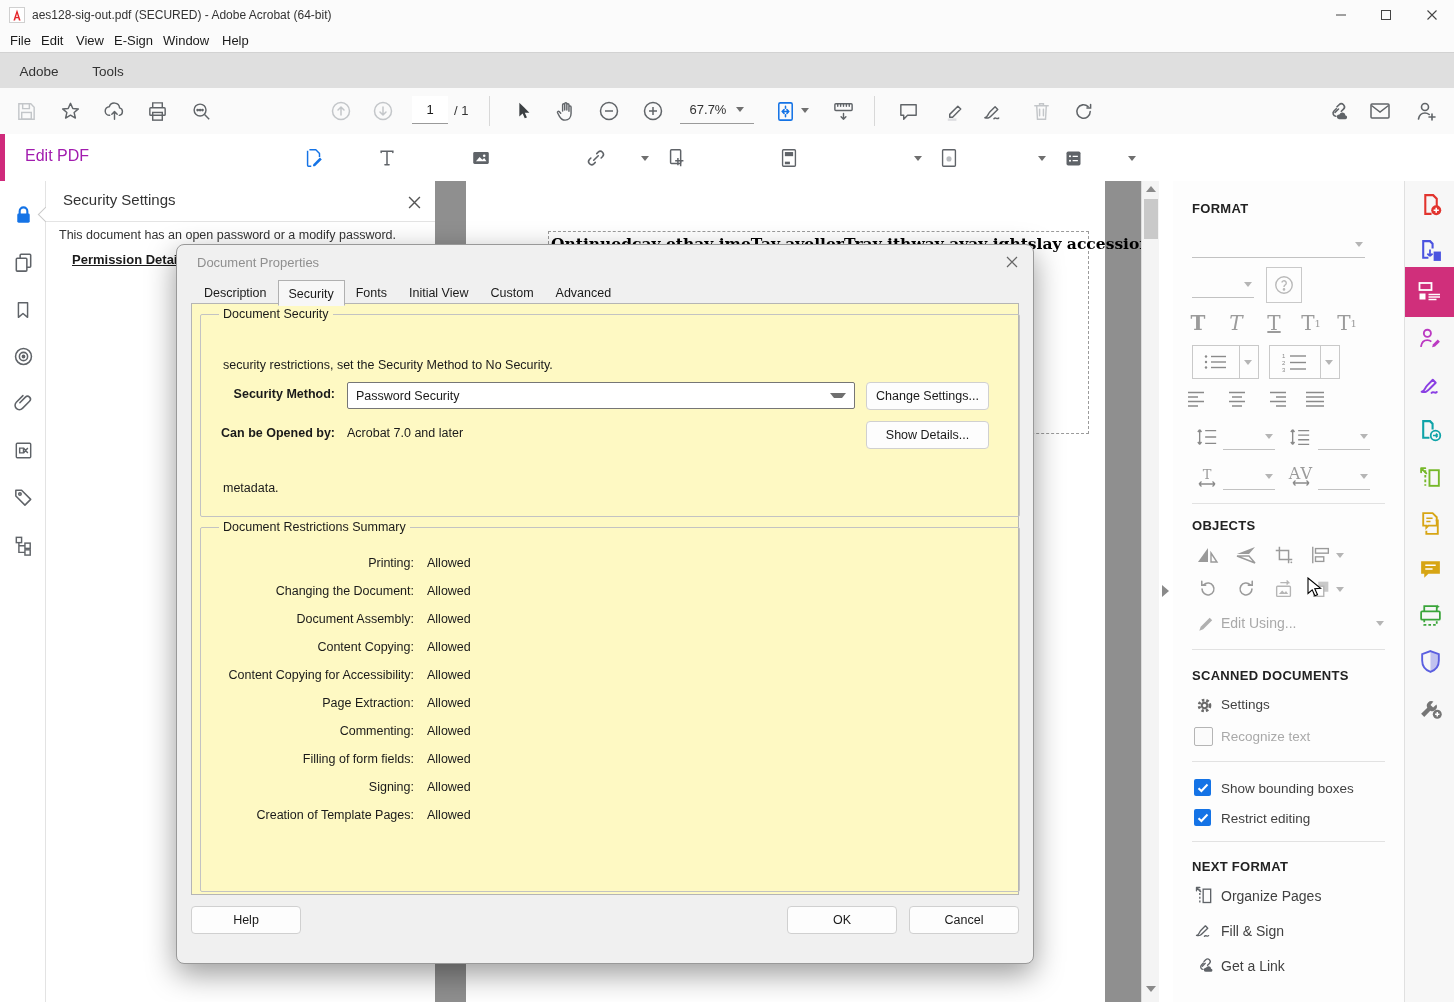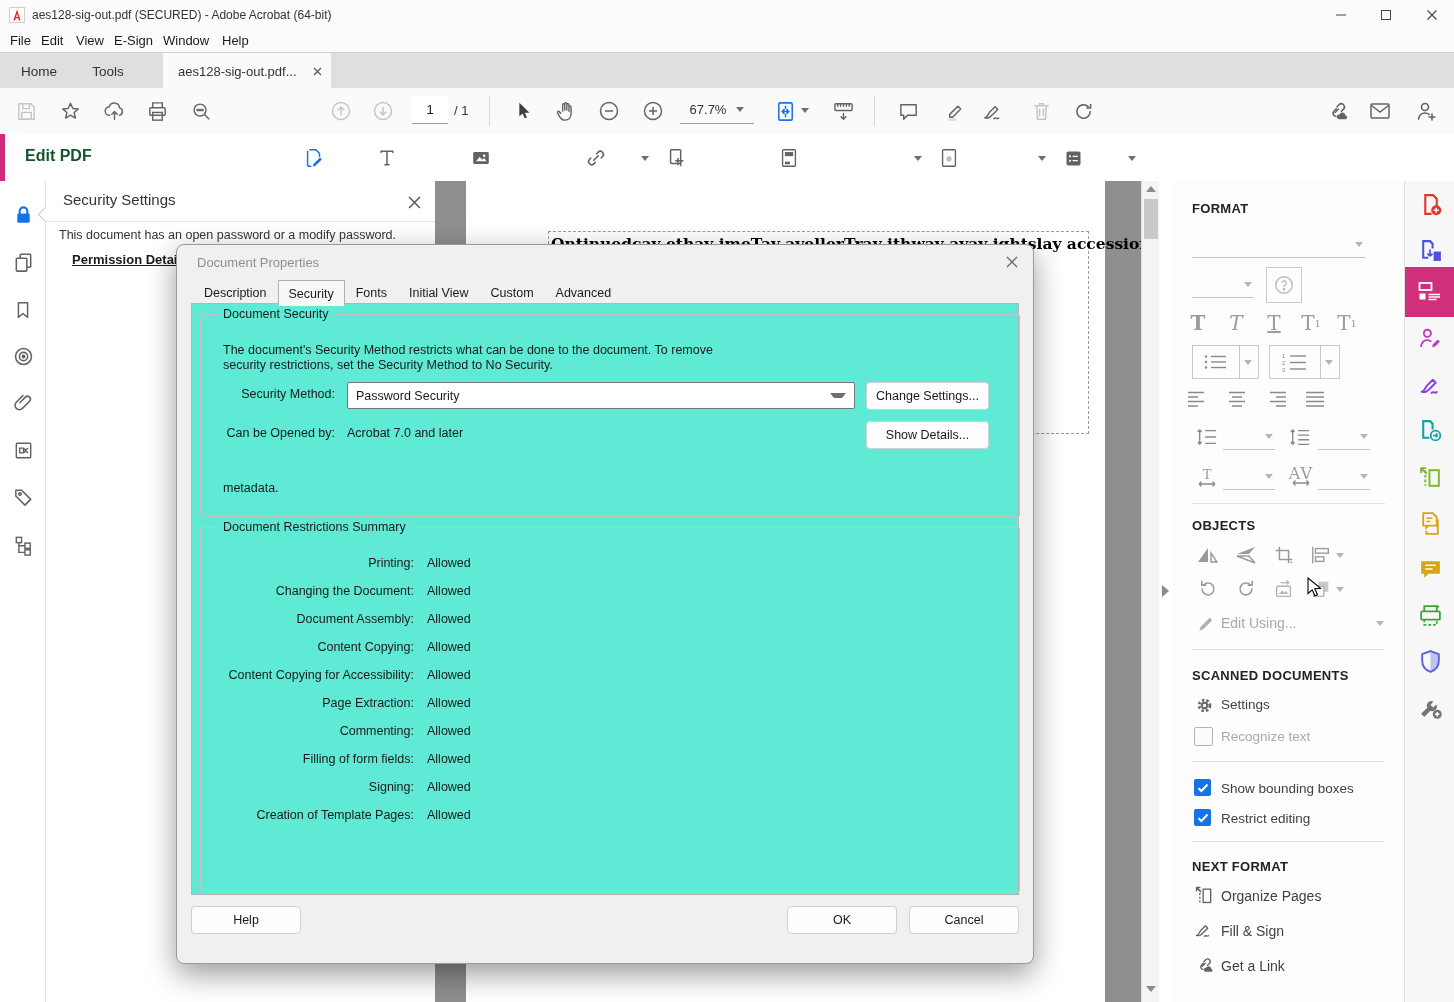--- a/index.html
+++ b/index.html
@@ -16,21 +16,21 @@
   .winbtn{position:absolute;top:2px;width:34px;height:26px;display:flex;align-items:center;justify-content:center;}
   .menubar{left:0;top:30px;width:1454px;height:22px;background:#fbfbfb;}
   .menubar span{position:absolute;top:3px;font-size:13px;color:#1a1a1a;}
   .tabbar{left:0;top:52px;width:1454px;height:36px;background:#dfdfdf;border-top:1px solid #d2d2d2;}
   .navtab{position:absolute;top:0;height:36px;display:flex;align-items:center;font-size:13.5px;color:#333;justify-content:center;}
   .doctab{position:absolute;left:163px;top:0;width:168px;height:36px;background:#fafafa;display:flex;align-items:center;font-size:13px;color:#333;}
   .toolbar{left:0;top:88px;width:1454px;height:46px;background:#fafafa;border-bottom:1px solid #d6d6d6;}
   .tdiv{position:absolute;top:8px;width:1px;height:30px;background:#d8d8d8;}
   .editbar{left:0;top:134px;width:1454px;height:47px;background:#fff;border-bottom:1px solid #c9c9c9;}
   .accent{position:absolute;left:0;top:0;width:5px;height:47px;}
-  .ebar-title{position:absolute;left:25px;top:13px;font-size:16px;font-weight:bold;color:#14532d;}
+  .ebar-title{position:absolute;left:25px;top:13px;font-size:16px;font-weight:normal;color:#a21caf;}
   .ebar-label{position:absolute;top:151px;font-size:13.5px;color:#3c4043;}
   .closebtn{position:absolute;left:1359px;top:143px;width:78px;height:31px;border:2px solid #4a4a4a;border-radius:16px;
             background:#fff;font-size:13.5px;font-weight:bold;color:#2d2d2d;display:flex;align-items:center;justify-content:center;}
   
   .ws{left:0;top:181px;width:1454px;height:821px;}
   .leftrail{position:absolute;left:0;top:0;width:45px;height:821px;background:#fff;border-right:1px solid #e3e3e3;}
   .leftpanel{position:absolute;left:46px;top:0;width:389px;height:821px;background:#fff;border-right:1px solid #c9c9c9;}
   .lp-title{position:absolute;left:17px;top:10px;font-size:15px;color:#333;}
   .lp-div{position:absolute;left:0;top:40px;width:389px;border-bottom:1px solid #e4e4e4;}
   .lp-msg{position:absolute;left:13px;top:47px;width:366px;font-size:12.5px;color:#333;}
@@ -62,25 +62,25 @@
   .rightrail{position:absolute;left:1404px;top:0;width:50px;height:821px;background:#f7f7f7;border-left:1px solid #e0e0e0;}
   .railblock{position:absolute;left:0;top:86px;width:50px;height:50px;}
   .railic{position:absolute;left:12px;width:26px;height:26px;display:flex;align-items:center;justify-content:center;}
   
   .dialog{position:absolute;left:176px;top:244px;width:856px;height:718px;background:#f0f0f0;border:1px solid #999;
           border-radius:8px;box-shadow:0 10px 30px rgba(0,0,0,.4);}
   .dlg-title{position:absolute;left:20px;top:10px;font-size:13px;color:#8f8f8f;}
   .dlg-tabs{position:absolute;left:16px;top:35px;display:flex;align-items:flex-end;z-index:2;}
   .dtab{padding:4px 10px 4px 10px;font-size:12.5px;color:#1a1a1a;border:1px solid transparent;}
   .dtab.active{background:#f7f7f7;border:1px solid #b0b0b0;border-bottom:1px solid #f7f7f7;margin-bottom:-1px;padding-top:6px;}
-  .dlg-content{position:absolute;left:14px;top:58px;width:826px;height:590px;border:1px solid #b5b5b5;background:#5eead4;z-index:1;}
+  .dlg-content{position:absolute;left:14px;top:58px;width:826px;height:590px;border:1px solid #b5b5b5;background:#fef9c3;z-index:1;}
   fieldset{position:absolute;margin:0;border:1px solid #c3c3c3;border-radius:2px;background:transparent;}
   legend{font-size:12.5px;color:#1a1a1a;margin-left:6px;padding:0 4px;}
   .fs-txt{position:absolute;font-size:12.5px;color:#1a1a1a;}
-  .flabel{position:absolute;font-size:12.5px;color:#1a1a1a;text-align:right;}
+  .flabel{position:absolute;font-size:12.5px;color:#1a1a1a;text-align:right;font-weight:bold;}
   .combo{position:absolute;background:#fff;border:1px solid #767676;border-radius:2px;height:25px;display:flex;align-items:center;}
   .combo span{font-size:12.5px;padding-left:8px;}
   .combo .caret{position:absolute;right:8px;}
   .dbtn{position:absolute;height:26px;background:#fdfdfd;border:1px solid #d0d0d0;border-radius:4px;font-size:12.5px;color:#1a1a1a;
         display:flex;align-items:center;justify-content:center;font-family:"Liberation Sans",sans-serif;}
   .rrow{position:absolute;left:8px;height:16px;font-size:12.5px;color:#1a1a1a;width:780px;}
   .rlabel{position:absolute;left:0;width:205px;text-align:right;}
   .rvalue{position:absolute;left:218px;}
 </style>
 </head>
@@ -116,30 +116,22 @@
   <div class="A menubar">
     <span style="left:10px">File</span>
     <span style="left:41px">Edit</span>
     <span style="left:76px">View</span>
     <span style="left:114px">E-Sign</span>
     <span style="left:163px">Window</span>
     <span style="left:222px">Help</span>
   </div>
 
   <div class="A tabbar">
-    <span class="navtab" style="left:6px;width:66px">Home</span>
+    <span class="navtab" style="left:6px;width:66px">Adobe</span>
     <span class="navtab" style="left:78px;width:60px">Tools</span>
-    <div class="doctab">
-      <span style="margin-left:15px">aes128-sig-out.pdf...</span>
-      <span class="ic" style="right:8px;top:12px;width:12px;height:12px;position:absolute">
-        <svg width="9" height="9" viewBox="0 0 9 9">
-            <path d="M1 1l7 7M8 1L1 8" stroke="#555" stroke-width="1.2"></path>
-          </svg>
-        </span>
-    </div>
     <span class="ic" style="left:1292px;top:59px;width:21px;height:21px">
       <svg width="21" height="21" viewBox="0 0 24 24" fill="none" stroke="#5f6368" stroke-width="1.6">
           <circle cx="12" cy="12" r="9"></circle>
           <path d="M9.6 9.2a2.5 2.5 0 1 1 3.4 3c-.8.5-1 1-1 1.9"></path>
           <circle cx="12" cy="16.8" r=".7" fill="#5f6368" stroke="none"></circle>
         </svg>
       </span>
     <span class="ic" style="left:1334px;top:59px;width:21px;height:21px">
       <svg width="21" height="21" viewBox="0 0 24 24">
           <path d="M12 3.5a5.3 5.3 0 0 1 5.3 5.3v3.6l1.7 2.8H5l1.7-2.8V8.8A5.3 5.3 0 0 1 12 3.5z" fill="#5f6368"></path>
@@ -806,21 +798,20 @@
       <span class="dtab active">Security</span>
       <span class="dtab">Fonts</span>
       <span class="dtab">Initial View</span>
       <span class="dtab">Custom</span>
       <span class="dtab">Advanced</span>
     </div>
     <div class="dlg-content">
 
       <fieldset style="left:8px;top:3px;width:794px;height:192px">
         <legend>Document Security</legend>
-        <span class="fs-txt" style="left:22px;top:22px">The document's Security Method restricts what can be done to the document. To remove</span>
         <span class="fs-txt" style="left:22px;top:37px">security restrictions, set the Security Method to No Security.</span>
         <span class="flabel" style="left:8px;top:66px;width:126px">Security Method:</span>
         <span class="combo" style="left:146px;top:61px;width:506px">
           <span>Password Security</span>
           <span class="caret"></span>
         </span>
         <span class="dbtn" style="left:665px;top:61px;width:121px">Change Settings...</span>
         <span class="flabel" style="left:8px;top:105px;width:126px">Can be Opened by:</span>
         <span class="fs-txt" style="left:146px;top:105px">Acrobat 7.0 and later</span>
         <span class="dbtn" style="left:665px;top:100px;width:121px">Show Details...</span>

